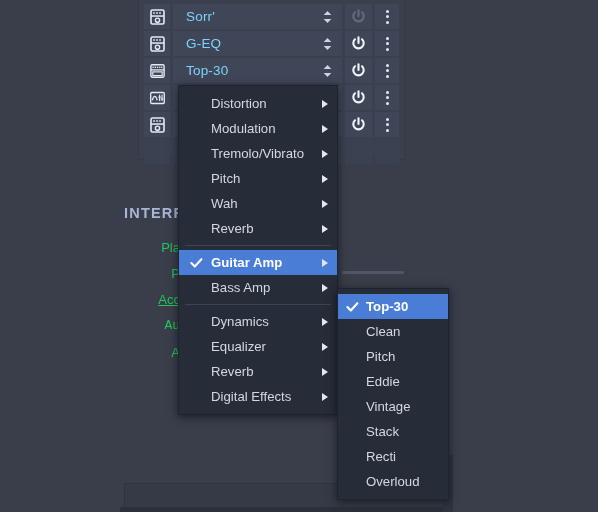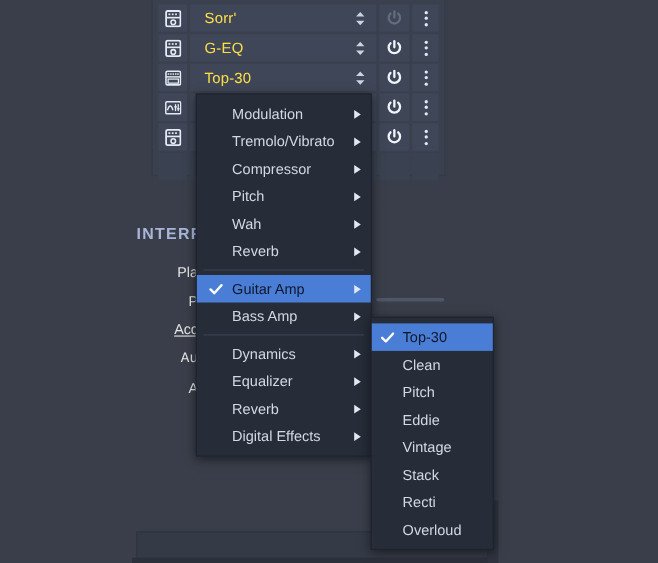--- a/index.html
+++ b/index.html
@@ -56,21 +56,21 @@
     flex: 0 0 26px;
   }
   .rack-name-cell {
     flex: 1 1 auto;
     height: 25px;
     background: #3f4657;
     margin-left: 3px;
     display: flex; align-items: center;
     padding-left: 13px;
     position: relative;
-    color: #fde047;
+    color: #7dd3fc;
     font-size: 13.5px;
     letter-spacing: .2px;
   }
   .rack-name-cell .updown {
     position: absolute; right: 9px; top: 50%;
     transform: translateY(-50%);
     width: 11px; height: 15px;
   }
   .rack-power-cell {
     flex: 0 0 27px; height: 25px;
@@ -102,21 +102,21 @@
     font-weight: bold;
     color: #a8b6d8;
     letter-spacing: 1.2px;
     white-space: nowrap;
   }
   .setting-label {
     position: absolute;
     width: 136px;
     text-align: right;
     left: 44px;
-    color: #e5e5e5;
+    color: #22c55e;
     font-size: 13px;
     white-space: nowrap;
   }
   #slider-line {
     position: absolute;
     left: 342px; top: 271px; width: 62px; height: 3px;
     background: #4e5668; border-radius: 2px;
   }
 
   
@@ -137,21 +137,22 @@
     align-items: center;
     padding: 0 8px 0 32px;
     color: #d3d8e3;
     font-size: 13.2px;
     white-space: nowrap;
     cursor: default;
   }
   #menu-sub .menu-item { padding-left: 28px; }
   .menu-item.selected {
     background: #4a7ed6;
-    color: #0f172a;
+    color: #ffffff;
+    font-weight: bold;
   }
   .menu-item .tick {
     position: absolute;
     left: 11px; top: 50%;
     transform: translateY(-50%);
     width: 13px; height: 13px;
   }
   #menu-sub .menu-item .tick { left: 8px; }
   .menu-item .arrow {
     position: absolute;
@@ -349,29 +350,29 @@
         <div class="rack-name-cell">
           <span></span>
         </div>
         <div class="rack-power-cell"></div>
         <div class="rack-menu-cell"></div>
       </div>
     </div>
 
   <div class="menu" id="menu-main">
       <div class="menu-item">
+        <span>Distortion</span>
+        <span class="arrow"></span>
+      </div>
+      <div class="menu-item">
         <span>Modulation</span>
         <span class="arrow"></span>
       </div>
       <div class="menu-item">
         <span>Tremolo/Vibrato</span>
-        <span class="arrow"></span>
-      </div>
-      <div class="menu-item">
-        <span>Compressor</span>
         <span class="arrow"></span>
       </div>
       <div class="menu-item">
         <span>Pitch</span>
         <span class="arrow"></span>
       </div>
       <div class="menu-item">
         <span>Wah</span>
         <span class="arrow"></span>
       </div>

